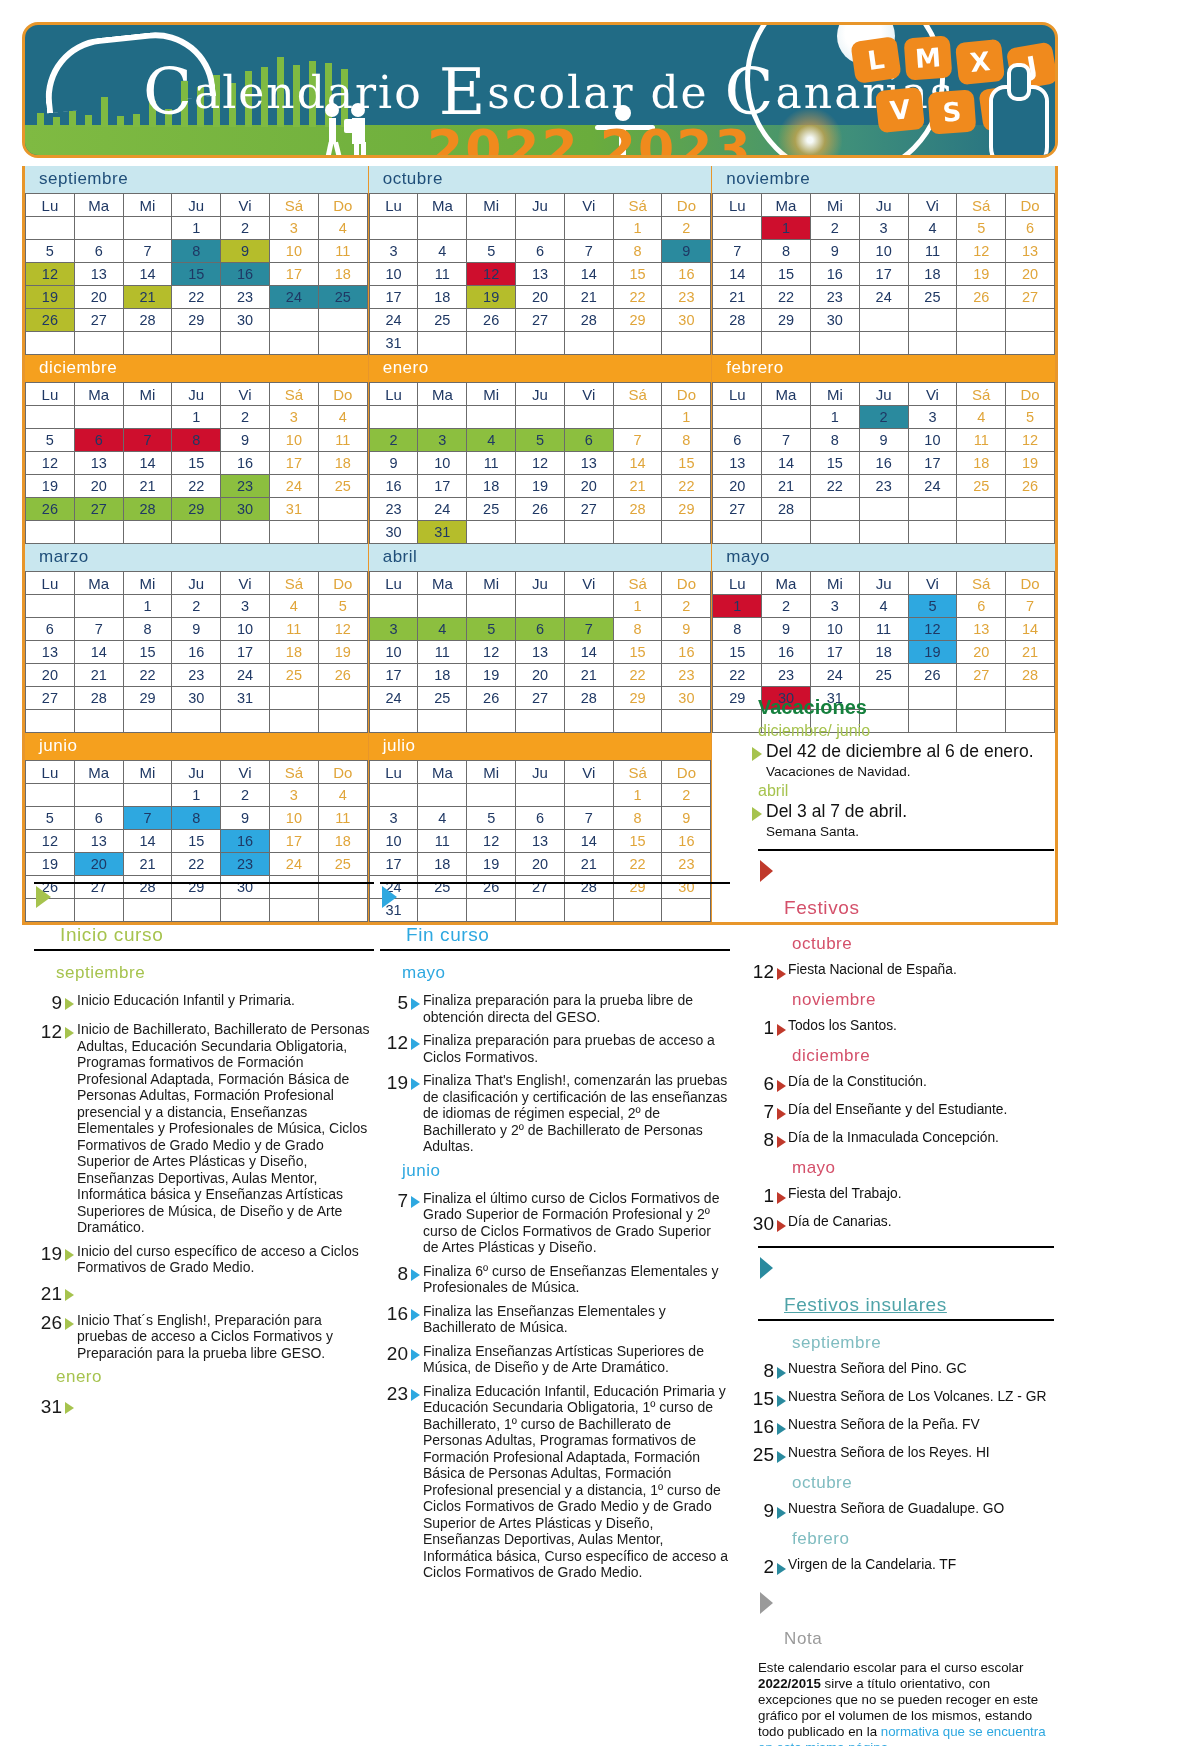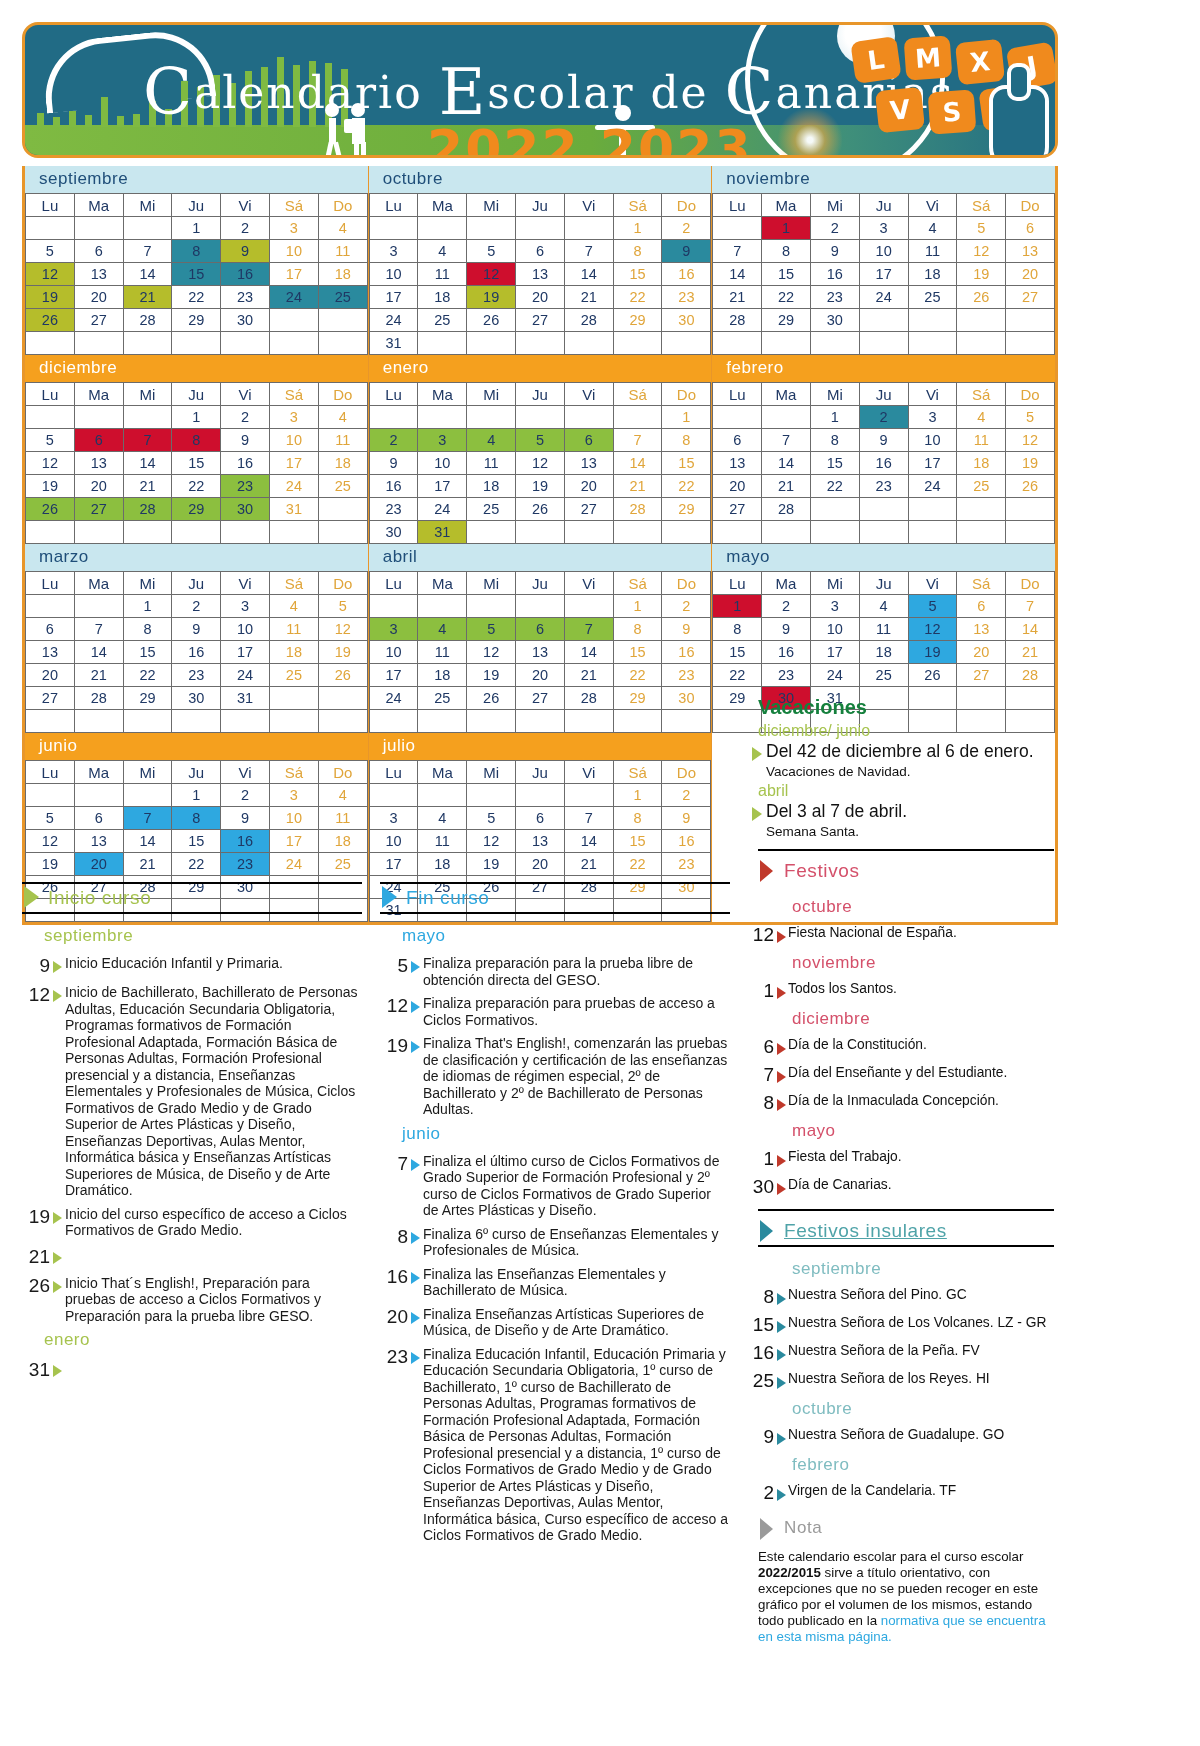--- a/index.html
+++ b/index.html
@@ -110,30 +110,30 @@
   td.g  { background:#8cbf3f; color:#ffffff; }   
   td.o  { background:#b5bd2b; color:#ffffff; }   
   td.t  { background:#2a8a9e; color:#ffffff; }   
   td.r  { background:#ce0e2d; color:#ffffff; }   
   td.b  { background:#2ea8e0; color:#ffffff; }   
   td.e  { background:#ffffff; }
 
   
   .cols { position:absolute; left:22px; top:876px; width:1160px; }
   .col { position:absolute; top:0; }
-  .col-inicio { left:0; width:340px; }
+  .col-inicio { left:12px; width:340px; }
   .col-fin    { left:358px; width:350px; }
   .col-right  { left:722px; width:310px; top:-180px;}
 
   .sechead { position:relative; padding:6px 0 6px 0; }
   .sechead .rule-top, .sechead .rule-bot {
     height:2px; background:#000; width:100%;
   }
   .sechead .lbl {
-    font-size:19px; padding:3px 0 3px 26px; letter-spacing:.6px;
+    font-size:19px; padding:3px 0 3px 26px; letter-spacing:.6px;margin-top:37px;
   }
   .sechead .tri {
     position:absolute; left:2px; top:10px;
     width:0;height:0;border-top:11px solid transparent;border-bottom:11px solid transparent;
   }
   .lbl.green { color:#a6c34e; } .tri.green { border-left:15px solid #a6c34e; }
   .lbl.blue  { color:#2ea8e0; } .tri.blue  { border-left:15px solid #2ea8e0; }
   .lbl.red   { color:#d4506a; } .tri.red   { border-left:13px solid #c0392b; }
   .lbl.teal  { color:#4fa3a8;text-decoration:underline; } .tri.teal  { border-left:13px solid #2a8a9e; }
   .lbl.grey  { color:#9a9a9a; } .tri.grey  { border-left:13px solid #9a9a9a; }

